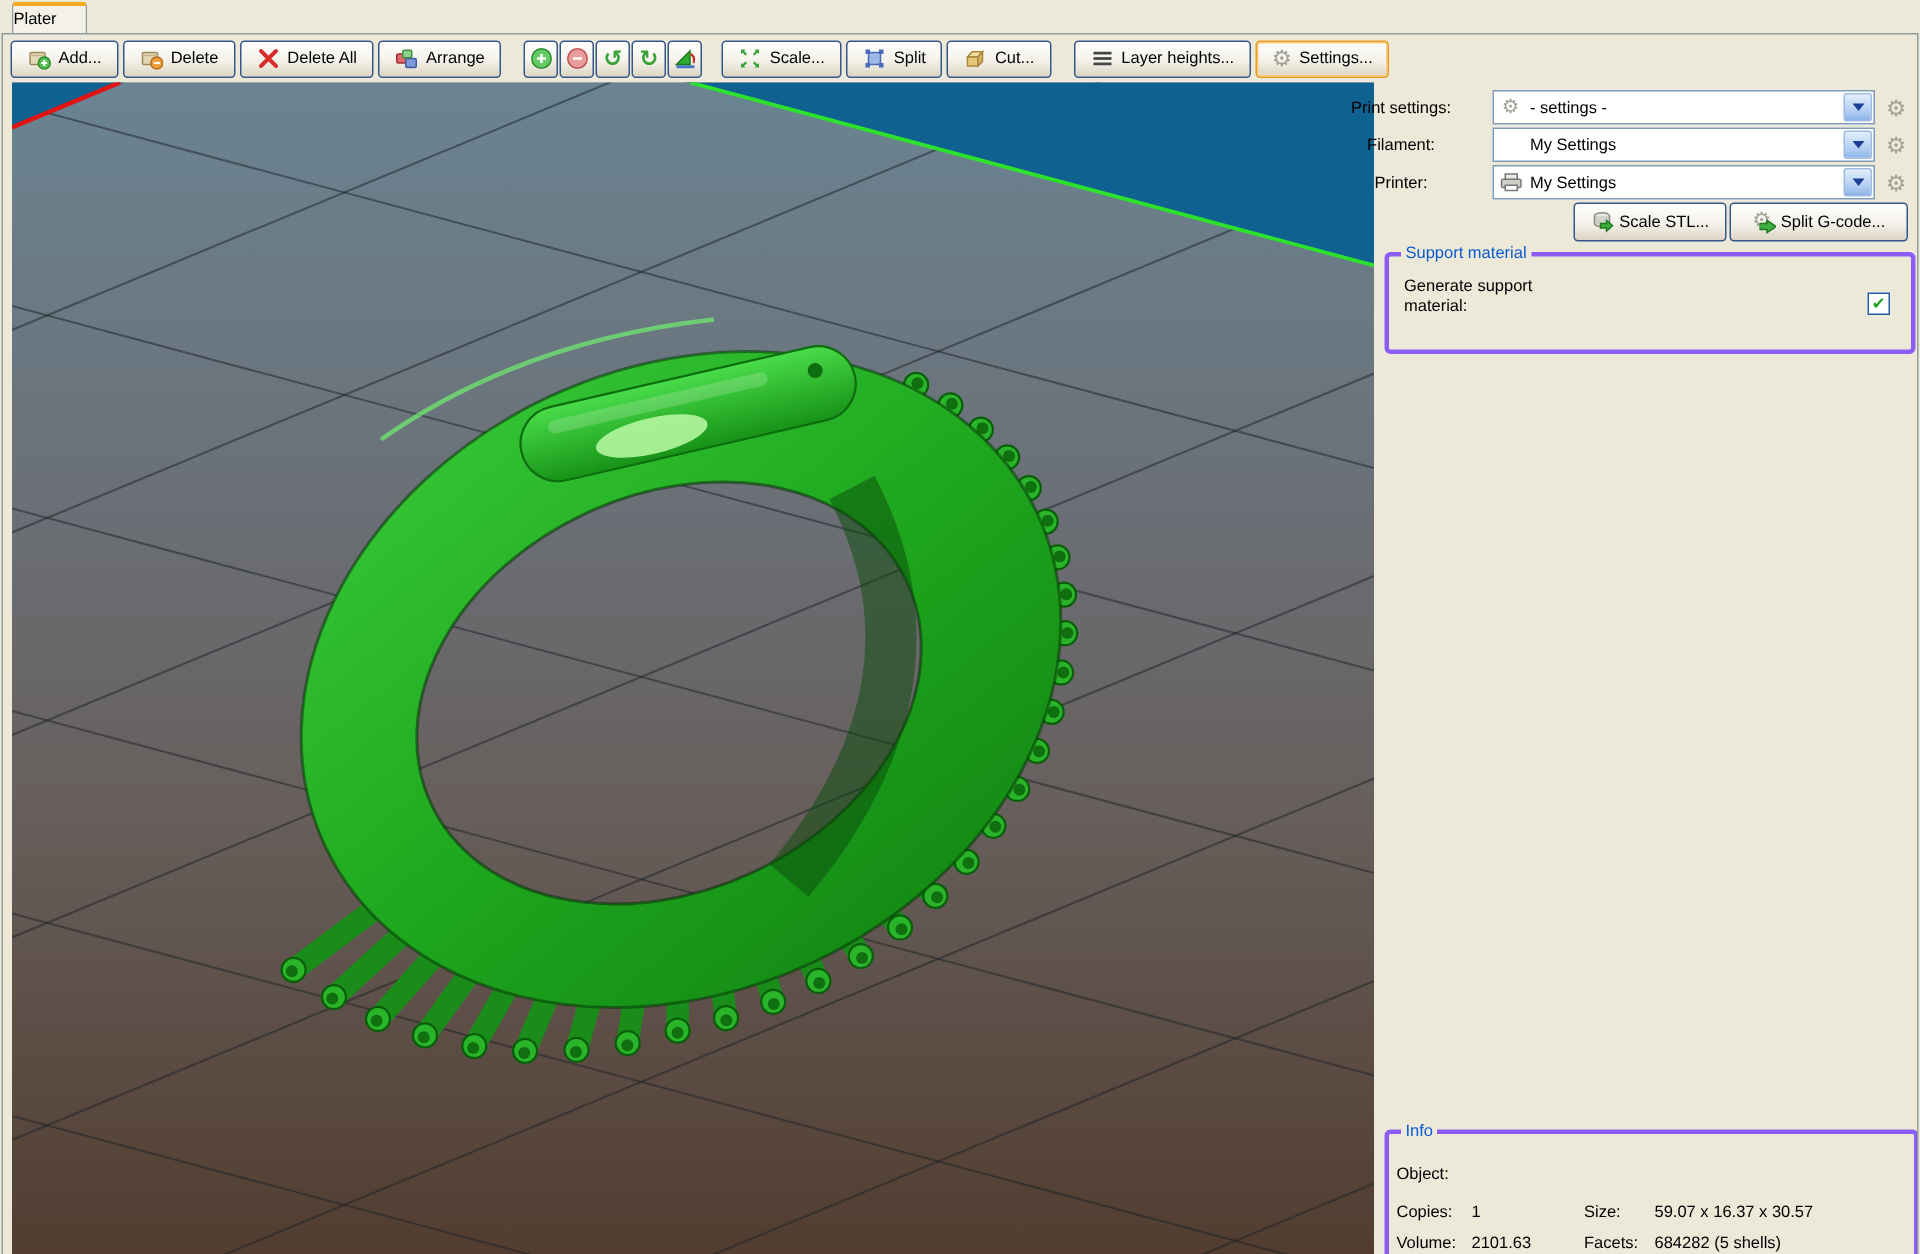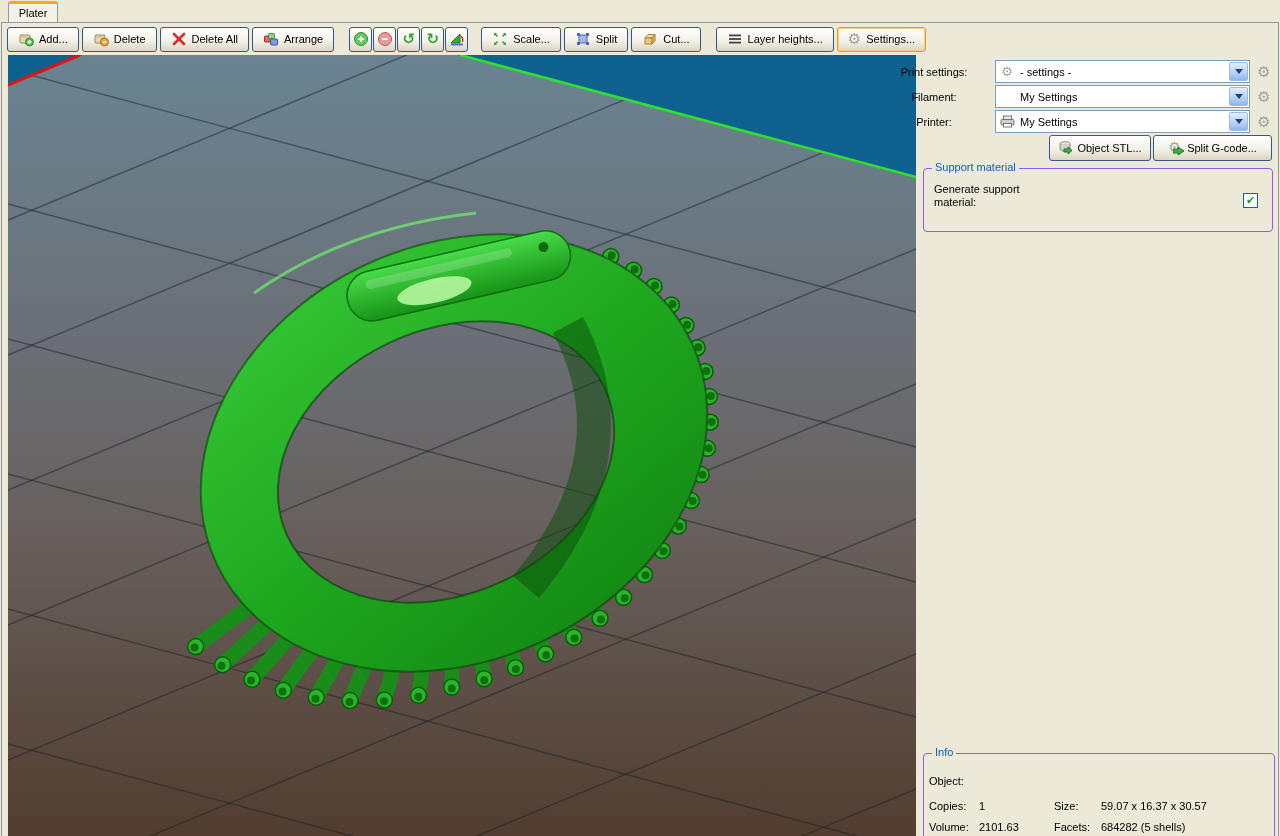--- a/index.html
+++ b/index.html
@@ -8,21 +8,21 @@
     background:#ece9d8;
     font-family:"Liberation Sans",sans-serif;font-size:11px;color:#000;
   }
   .glyph{font-family:"DejaVu Sans",sans-serif;line-height:1}
 
   
   .tab-active{
     position:absolute;left:8px;top:1px;width:48px;height:18px;z-index:5;
     background:#f4f2e8;border:1px solid #919b9c;border-bottom:none;
     border-top:3px solid #f6a821;border-radius:3px 3px 0 0;
-    display:flex;align-items:center;justify-content:center;
+    display:flex;align-items:center;justify-content:flex-start;
   }
 
   
   .main-panel{
     position:absolute;left:1px;top:22px;width:1276px;height:813px;
     border:1px solid #919b9c;background:#ece9d8;overflow:hidden;
   }
 
   
   .toolbar{position:absolute;left:5px;top:2px;height:28px;display:flex;align-items:center}
@@ -59,21 +59,21 @@
   .gear-flat{position:absolute;width:18px;height:18px;color:#a3a195;font-size:15px;text-align:center;line-height:18px}
 
   .xp-btn{
     position:absolute;height:26px;display:inline-flex;align-items:center;justify-content:center;gap:3px;
     border:1px solid #36578c;border-radius:3px;
     background:linear-gradient(#ffffff,#f3f1e8 55%,#dcd5c3);
     font:11px "Liberation Sans",sans-serif;white-space:nowrap;
   }
 
   .groupbox{
-    position:absolute;border:1px solid #8b5cf6;border-radius:4px;background:#ece9d8;
+    position:absolute;border:3px solid #8b5cf6;border-radius:4px;background:#ece9d8;
   }
   .groupbox .legend{
     position:absolute;top:-8px;left:8px;background:#ece9d8;padding:0 3px;color:#0b5bd3;
   }
   .checkbox{
     position:absolute;width:13px;height:13px;background:#fff;border:1px solid #215dab;
     display:flex;align-items:center;justify-content:center;
   }
   .checkbox .check{color:#1da11d;font-size:11px;font-weight:bold;margin-top:-1px}
 
@@ -383,21 +383,21 @@
       </span>
   </div>
   <div class="gear-flat glyph" style="left:1253px;top:90px">⚙</div>
 
   <button class="xp-btn" style="left:1047px;top:112px;width:102px">
     <svg class="i16" viewBox="0 0 16 16">
         <ellipse cx="7" cy="4" rx="5" ry="2.2" fill="#e8e8e2" stroke="#8a8a80"></ellipse>
         <path d="M2 4v5c0 1.2 2.2 2.2 5 2.2s5-1 5-2.2V4" fill="#d2d2ca" stroke="#8a8a80"></path>
         <path d="M6 9h4V7l4 3.5L10 14v-2H6z" fill="#3fae3f" stroke="#1e7a1e"></path>
       </svg>
-    <span>Object STL...</span>
+    <span>Scale STL...</span>
   </button>
   <button class="xp-btn" style="left:1151px;top:112px;width:119px">
     <span style="position:relative;width:16px;height:16px;display:inline-block">
       <span class="glyph" style="position:absolute;left:0;top:0;color:#a3a195;font-size:14px">⚙</span>
       <svg width="11" height="10" viewBox="0 0 11 10" style="position:absolute;left:5px;top:6px">
           <path d="M0 3h5V1l6 4-6 4V7H0z" fill="#3fae3f" stroke="#1e7a1e"></path>
         </svg>
     </span>
     <span>Split G-code...</span>
   </button>

